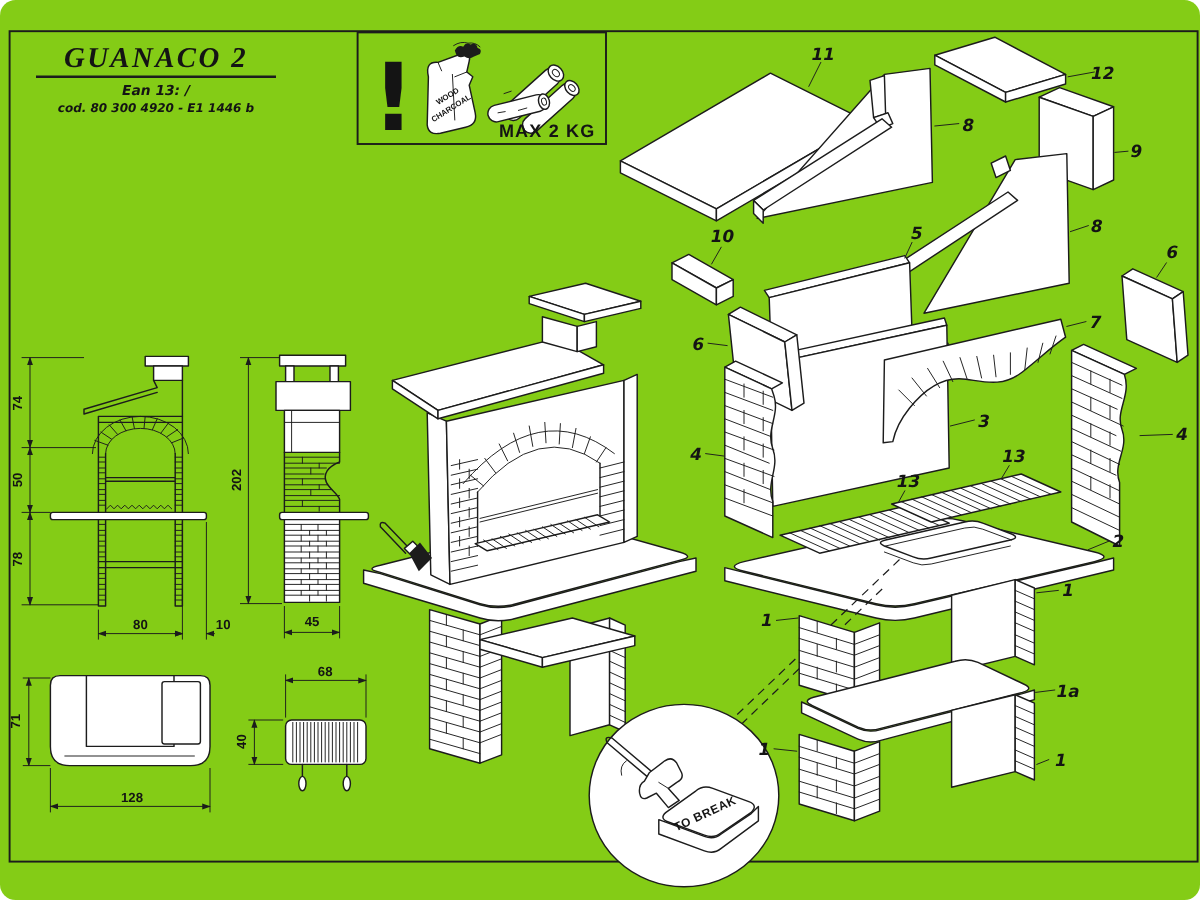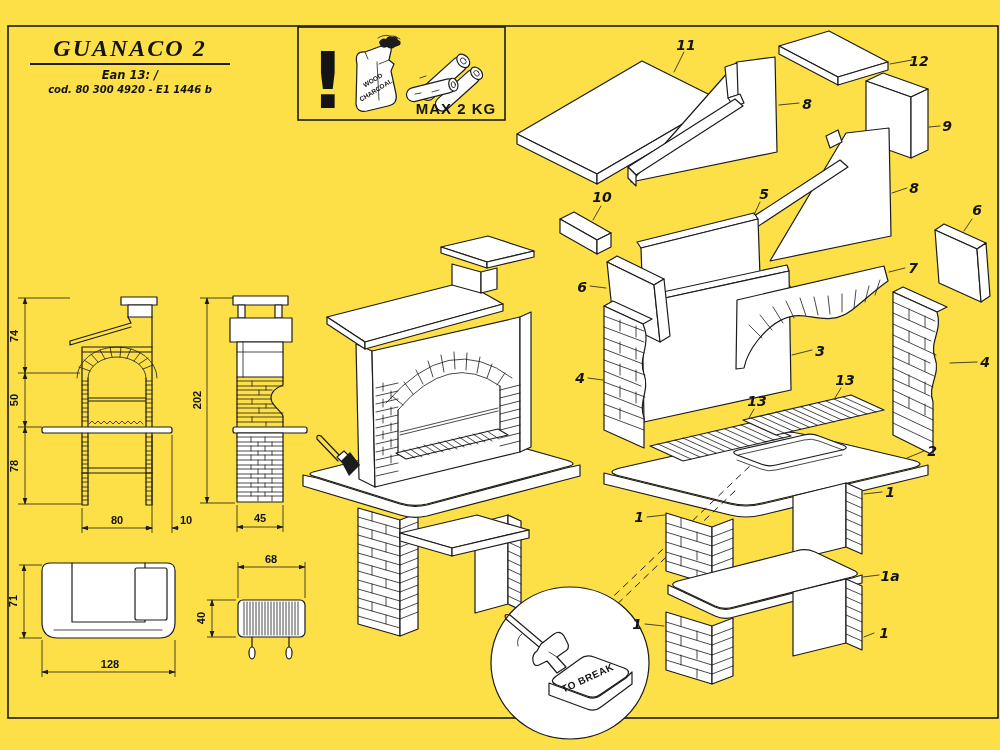--- a/index.html
+++ b/index.html
@@ -1,17 +1,17 @@
 <!DOCTYPE html>
 <html><head>
 <meta charset="utf-8">
 <style>
   html,body{margin:0;padding:0;background:#ffffff;}
-  .sheet{position:relative;width:1000px;height:750px;background:#fde047;overflow:hidden;
-         font-family:"Liberation Sans",sans-serif;}
+  .sheet{position:relative;width:1000px;height:750px;background:#84cc16;overflow:hidden;
+         font-family:"Liberation Sans",sans-serif;border-radius:13px;}
   svg{position:absolute;left:0;top:0;}
   
   .ln{fill:none;stroke:#1c1c1c;stroke-width:1.2;stroke-linecap:round;stroke-linejoin:round;}
   .fw{fill:#ffffff;stroke:#1c1c1c;stroke-width:1.2;stroke-linejoin:round;}
   .thin{fill:none;stroke:#1c1c1c;stroke-width:0.8;stroke-linecap:round;}
   .blk{fill:#1c1c1c;stroke:none;}
   .dim{fill:none;stroke:#1c1c1c;stroke-width:0.8;}
   .dash{fill:none;stroke:#1c1c1c;stroke-width:1;stroke-dasharray:7 5;}
   .frame{fill:none;stroke:#1c1c1c;stroke-width:1.6;}
   

